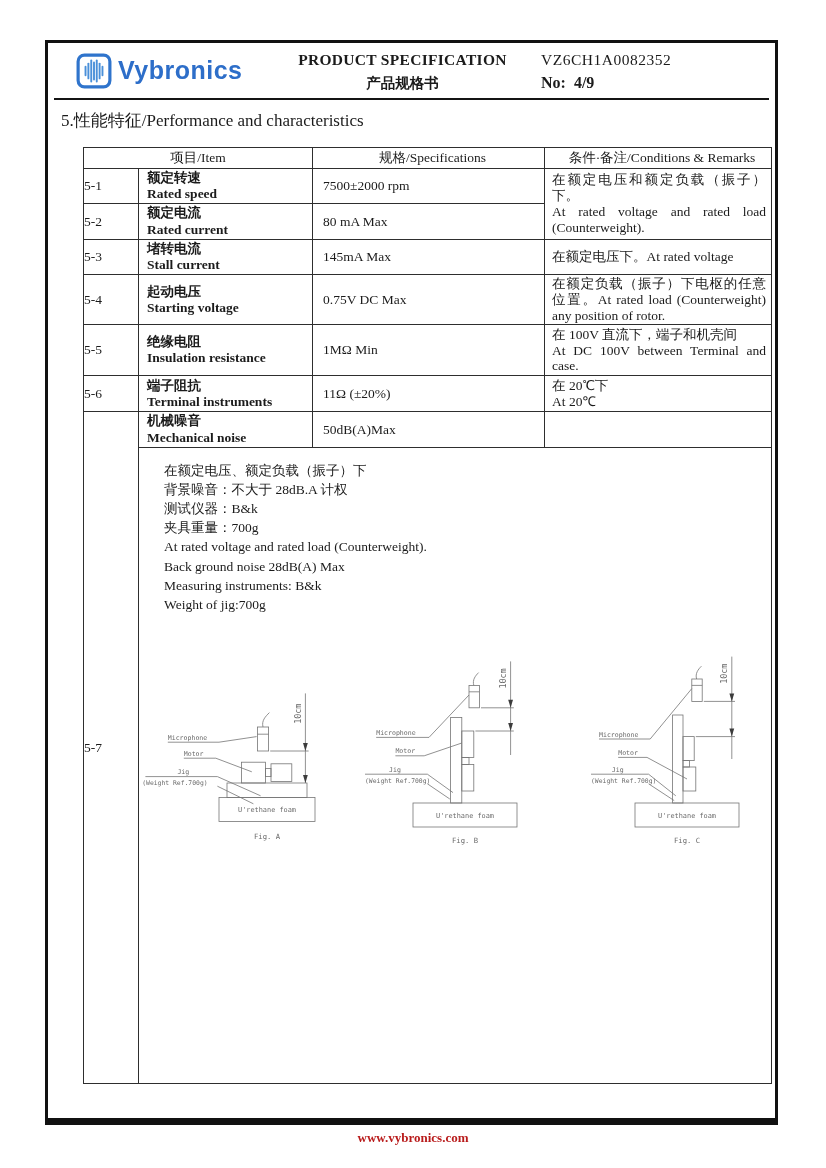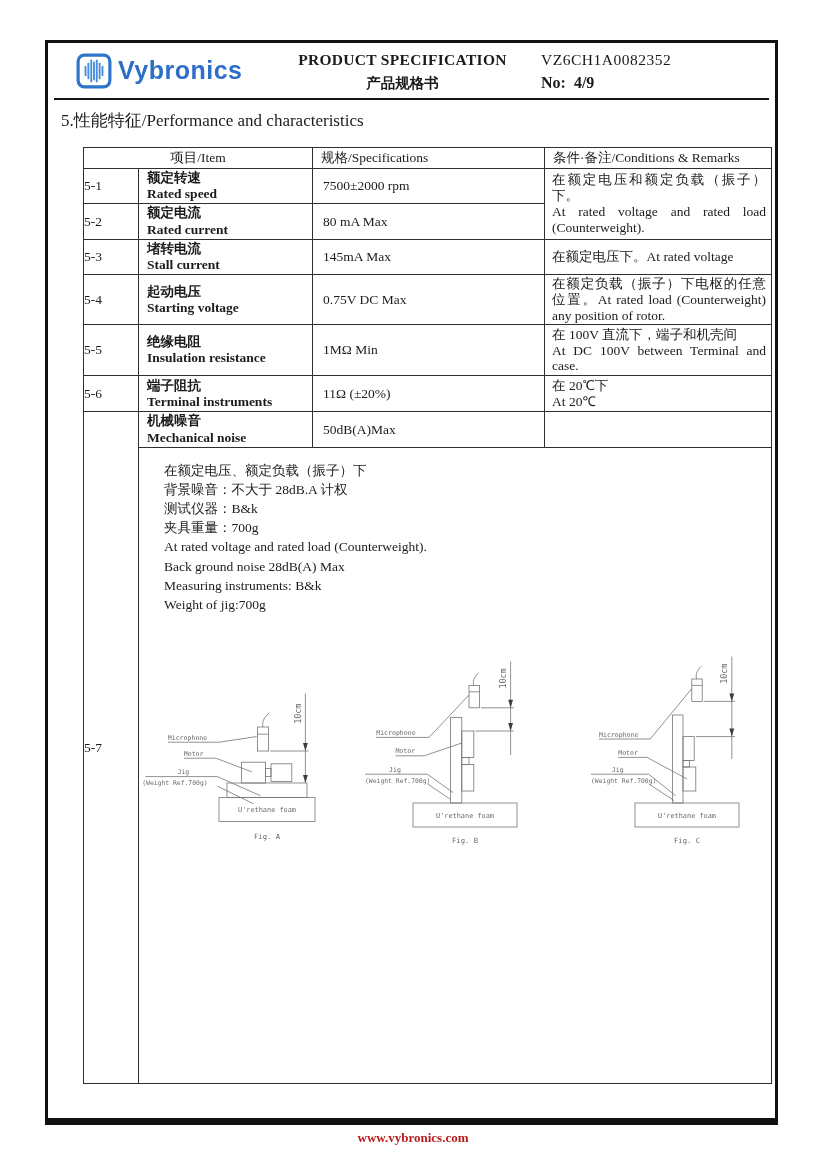--- a/index.html
+++ b/index.html
@@ -28,21 +28,21 @@
   
   .spec-table { position:absolute; top:104px; left:22px; width:688px;
                 border-collapse:collapse; table-layout:fixed;margin-left:13px; }
   .spec-table td { border:1px solid #2e2e2e; padding:0; vertical-align:middle;
                    font-size:13.5px; overflow:hidden; }
   .id-cell { font-size:14px; }
   .name-cell .inner { padding:1px 3px 1px 8px; line-height:1.2;font-weight:bold; }
   .spec-cell .inner { padding-left:10px; }
   .cond-cell .inner { padding:1px 5px 1px 7px; line-height:1.17; text-align:justify; }
   .th-item { text-align:center; }
-  .th-left { text-align:left; }
+  .th-left { text-align:center; }
   .th-left .inner { padding-left:8px; }
   .big-cell { vertical-align:top !important; }
   .note { padding:13px 0 0 25px; line-height:1.42; font-size:13.5px; }
   .figs { display:flex; margin-top:16px;gap:46px; }
   .figs svg { display:block; }
 
   
   .footer { position:absolute; left:0; top:1130px; width:100%; text-align:center;
             font-family:Liberation Serif, serif; font-weight:bold; font-size:13px; color:#b91c1c; }
 

